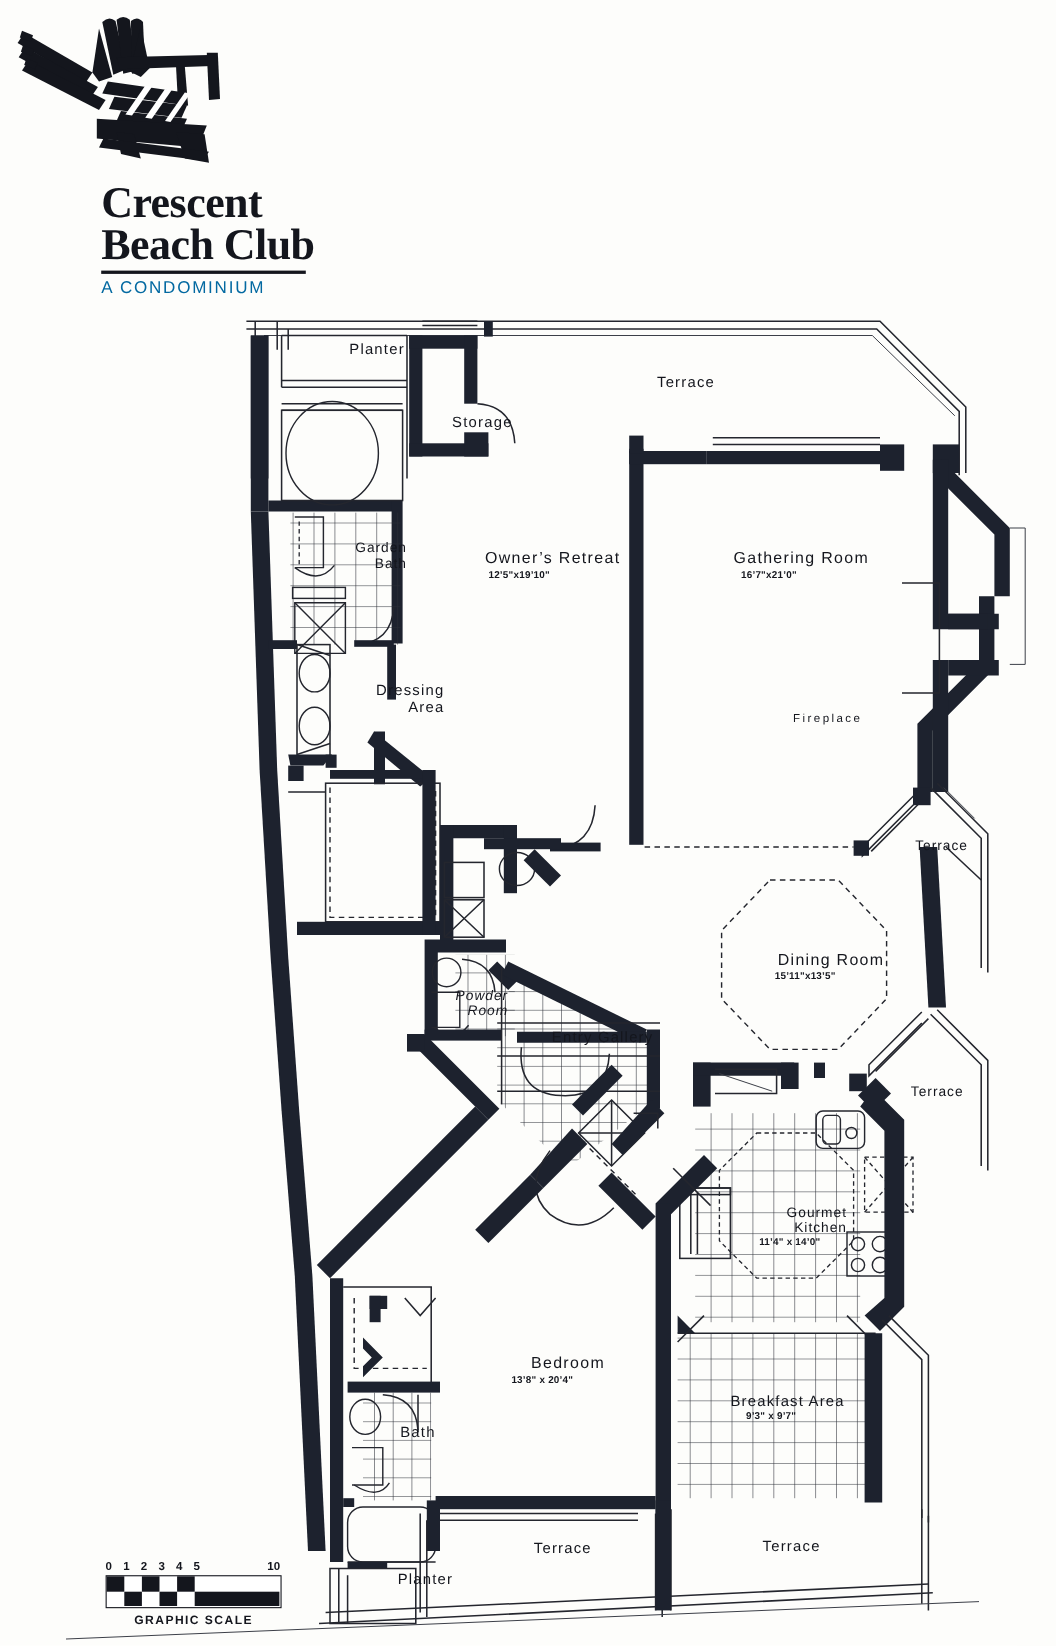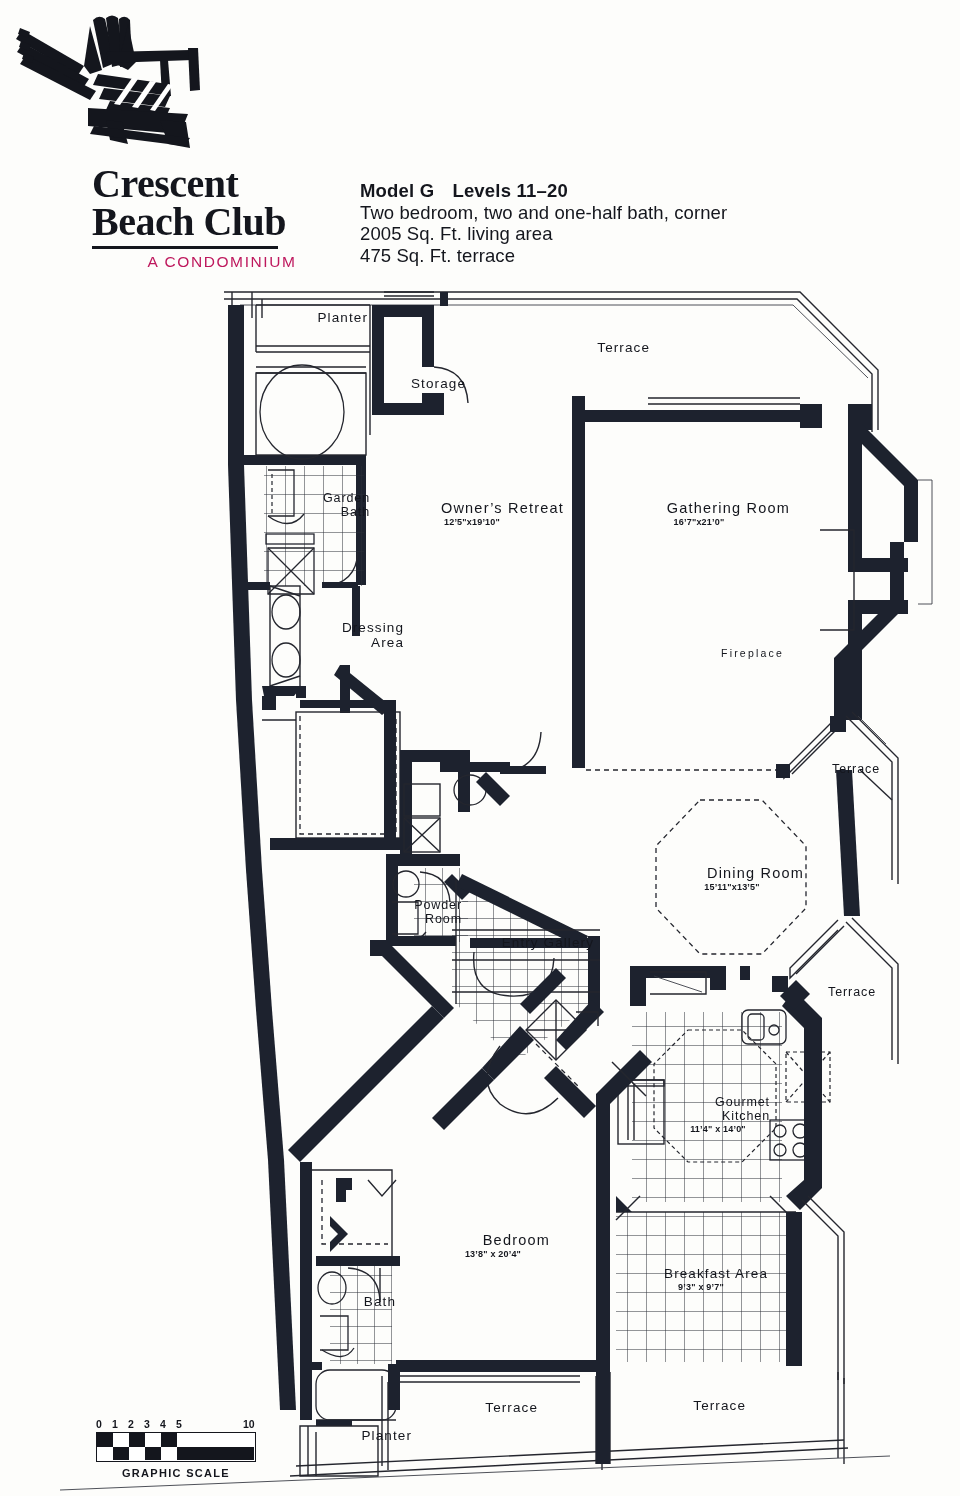--- a/index.html
+++ b/index.html
@@ -14,23 +14,22 @@
   #header{position:absolute;left:0;top:0;width:960px;height:285px;}
   #logo-chair{position:absolute;left:10px;top:8px;width:225px;height:150px;}
   #brand-block{position:absolute;left:92px;top:165px;width:260px;}
   .brand-line1,.brand-line2{
     font-family:"Liberation Serif", serif;
     font-weight:700;font-size:40px;line-height:38px;
     letter-spacing:-0.5px;color:#14161d;
   }
   .brand-rule{width:186px;height:3px;background:#14161d;margin-top:5px;}
   .brand-sub{
-    font-size:15.5px;letter-spacing:1.6px;margin-top:4px;color:#be185d;
+    font-size:15.5px;letter-spacing:1.6px;margin-top:4px;color:#0369a1;
     font-family:"Liberation Sans", sans-serif;
-    text-align:center;
   }
   #title-block{position:absolute;left:360px;top:180px;width:470px;}
   .t-line{font-size:18.5px;line-height:21.5px;color:#14161d;letter-spacing:0.1px;}
   .t-line.bold{font-weight:600;letter-spacing:0.2px;}
   .t-line .gap{display:inline-block;width:18px;}
 
   
   #plan{position:absolute;left:0;top:0;width:960px;height:1496px;}
   #plan svg{display:block;}
 
@@ -106,28 +105,20 @@
     </svg>
   </div>
 
   <div id="brand-block">
     <div class="brand-line1">Crescent</div>
     <div class="brand-line2">Beach Club</div>
     <div class="brand-rule"></div>
     <div class="brand-sub">A CONDOMINIUM</div>
   </div>
 
-  <div id="title-block">
-    <div class="t-line bold">
-      <span>Model G</span><span class="gap"></span><span>Levels 11–20</span>
-    </div>
-    <div class="t-line">Two bedroom, two and one-half bath, corner</div>
-    <div class="t-line">2005 Sq. Ft. living area</div>
-    <div class="t-line">475 Sq. Ft. terrace</div>
-  </div>
 </div>
 
 <div id="plan">
 <svg width="960" height="1496" viewBox="0 0 960 1496" aria-hidden="true">
   <defs>
     <style>
       .w  { fill:#1d222e; }                                   /* solid walls */
       .tl { fill:none; stroke:#24262e; stroke-width:1.4; }     /* thin lines  */
       .tl2{ fill:none; stroke:#24262e; stroke-width:1.0; }
       .tl3{ fill:none; stroke:#3a3d46; stroke-width:0.9; }
@@ -429,21 +420,21 @@
 
 <div class="room-label" style="left:790px;top:762px;width:90px;">
   <div class="room-name sm">Terrace</div>
 </div>
 
 <div class="room-label" style="left:660px;top:865px;width:144px;">
   <div class="room-name lg">Dining Room</div>
   <div class="room-dim">15’11"x13’5"</div>
 </div>
 
-<div class="room-label" style="left:384px;top:898px;width:78px;text-align:left;">
+<div class="room-label" style="left:384px;top:898px;width:78px;text-align:left;font-style:italic;">
   <div class="room-name sm">Powder</div>
   <div class="room-name sm">Room</div>
 </div>
 
 <div class="room-label" style="left:478px;top:935px;width:116px;">
   <div class="room-name">Entry Gallery</div>
 </div>
 
 <div class="room-label" style="left:786px;top:985px;width:90px;">
   <div class="room-name sm">Terrace</div>

